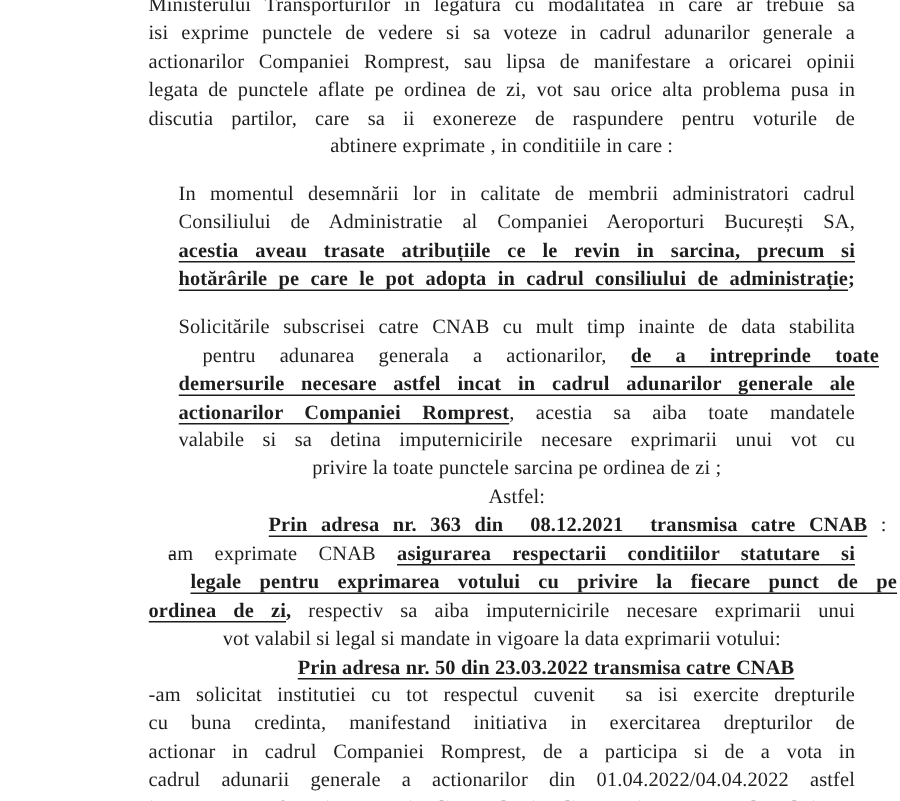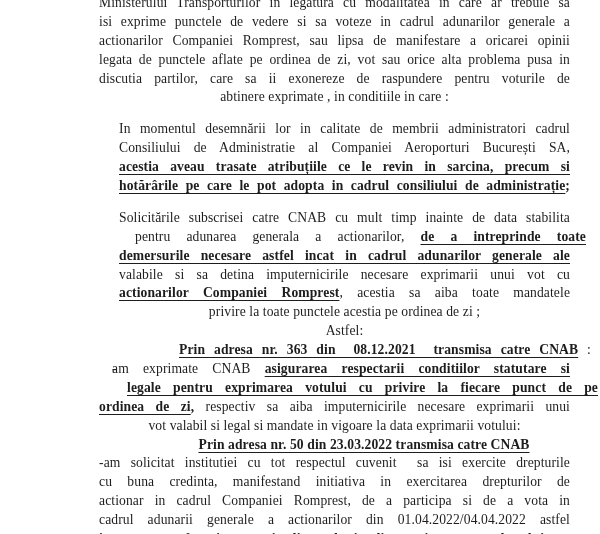--- a/index.html
+++ b/index.html
@@ -48,23 +48,23 @@
     <div class="line just" style="width: 471px;"><span>legata de punctele aflate pe ordinea de zi, vot sau orice alta problema pusa in</span></div>
     <div class="line just" style="width: 471px;"><span>discutia partilor, care sa ii exonereze de raspundere pentru voturile de</span></div>
     <div class="line" style="width: 471px;"><span>abtinere exprimate , in conditiile in care :</span></div>
     <div class="line just" style="margin-left: 20px; width: 451px; margin-top: 13px;"><span>In momentul desemnării lor in calitate de membrii administratori cadrul</span></div>
     <div class="line just" style="margin-left: 20px; width: 451px;"><span>Consiliului de Administratie al Companiei Aeroporturi București SA,</span></div>
     <div class="line just" style="margin-left: 20px; width: 451px;"><span class="seg-bu">acestia aveau trasate atribuțiile ce le revin in sarcina, precum si</span></div>
     <div class="line just" style="margin-left: 20px; width: 451px;"><span class="seg-bu">hotărârile pe care le pot adopta in cadrul consiliului de administrație</span><span class="seg-b">;</span></div>
     <div class="line just" style="margin-left: 20px; width: 451px; margin-top: 13px;"><span>Solicitările subscrisei catre CNAB cu mult timp inainte de data stabilita</span></div>
     <div class="line just" style="margin-left: 36px; width: 451px;"><span>pentru adunarea generala a actionarilor, </span><span class="seg-bu">de a intreprinde toate</span></div>
     <div class="line just" style="margin-left: 20px; width: 451px;"><span class="seg-bu">demersurile necesare astfel incat in cadrul adunarilor generale ale</span></div>
+    <div class="line just" style="margin-left: 20px; width: 451px;"><span class="seg-bu">actionarilor Companiei Romprest</span><span>, acestia sa aiba toate mandatele</span></div>
     <div class="line just" style="margin-left: 20px; width: 451px;"><span>valabile si sa detina imputernicirile necesare exprimarii unui vot cu</span></div>
-    <div class="line just" style="margin-left: 20px; width: 451px;"><span class="seg-bu">actionarilor Companiei Romprest</span><span>, acestia sa aiba toate mandatele</span></div>
-    <div class="line" style="margin-left: 20px; width: 451px;"><span>privire la toate punctele acestia pe ordinea de zi ;</span></div>
+    <div class="line" style="margin-left: 20px; width: 451px;"><span>privire la toate punctele sarcina pe ordinea de zi ;</span></div>
     <div class="line" style="margin-left: 20px; width: 451px;"><span>Astfel:</span></div>
     <div class="line just" style="margin-left: 80px; width: 412px;"><span class="seg-bu">Prin adresa nr. 363 din &nbsp;08.12.2021 &nbsp;transmisa catre CNAB</span><span>&nbsp;:</span></div>
     <div class="line just" style="width: 471px; text-indent: 13px;"><span class="marker" style="left: 0px;">-</span><span>am exprimate CNAB </span><span class="seg-bu">asigurarea respectarii conditiilor statutare si</span></div>
     <div class="line just" style="width: 471px; padding-left: 28px;"><span class="seg-bu">legale pentru exprimarea votului cu privire la fiecare punct de pe</span></div>
     <div class="line just" style="width: 471px;"><span class="seg-bu">ordinea de zi</span><span class="seg-b">,</span><span> respectiv sa aiba imputernicirile necesare exprimarii unui</span></div>
     <div class="line" style="width: 471px;"><span>vot valabil si legal si mandate in vigoare la data exprimarii votului:</span></div>
     <div class="line" style="margin-left: 59px; width: 412px;"><span class="seg-bu">Prin adresa nr. 50 din 23.03.2022 transmisa catre CNAB</span></div>
     <div class="line just" style="width: 471px;"><span>-am solicitat institutiei cu tot respectul cuvenit &nbsp;sa isi exercite drepturile</span></div>
     <div class="line just" style="width: 471px;"><span>cu buna credinta, manifestand initiativa in exercitarea drepturilor de</span></div>
     <div class="line just" style="width: 471px;"><span>actionar in cadrul Companiei Romprest, de a participa si de a vota in</span></div>

